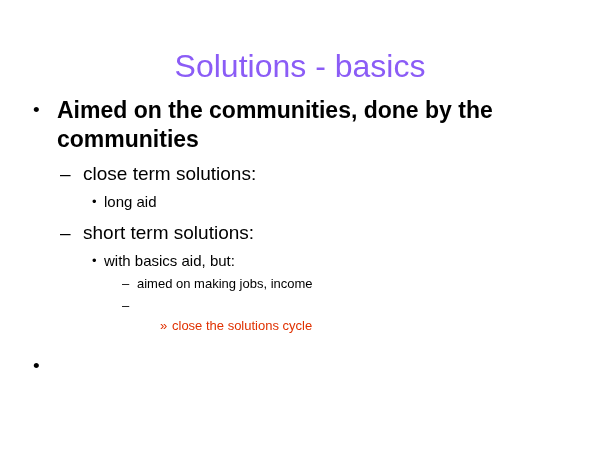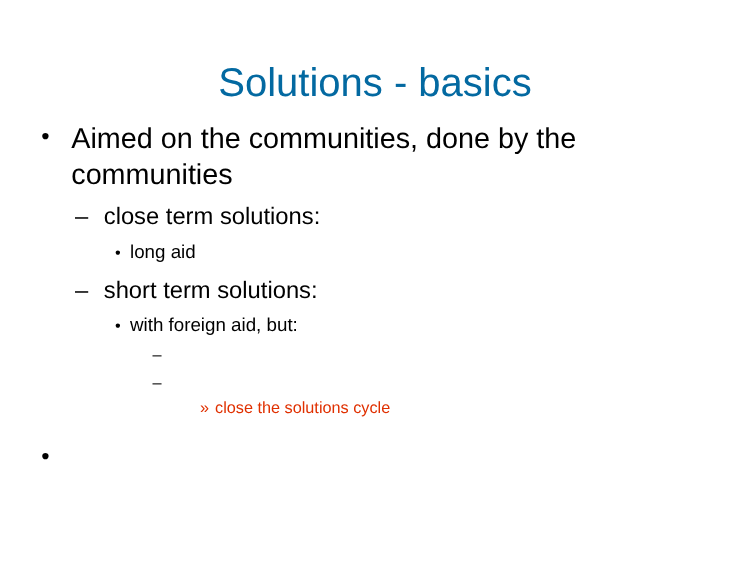--- a/index.html
+++ b/index.html
@@ -24,21 +24,21 @@
 
   
   .slide-title {
     position: absolute;
     left: 0;
     top: 26px;
     width: 600px;
     text-align: center;
     font-size: 32px;
     line-height: 38px;
-    color: #0369a1;
+    color: #8b5cf6;
     font-weight: normal;
     white-space: nowrap;
   }
 
   
   .body-block {
     position: absolute;
     left: 0;
     top: 96px;
     width: 600px;
@@ -63,21 +63,21 @@
   }
 
   
   .lvl1 {
     padding-left: 33px;
     font-size: 23px;
     line-height: 28.5px;
     margin-bottom: 2px;
   }
   .lvl1 .marker { width: 24px; font-size: 19px; line-height: 28.5px; }
-  .lvl1 .btext  { max-width: 478px; }
+  .lvl1 .btext  { max-width: 478px; font-weight: bold; }
 
   
   .lvl2 {
     padding-left: 60px;
     font-size: 19px;
     line-height: 25px;
     margin-top: 8px;
   }
   .lvl2 .marker { width: 23px; }
 
@@ -135,25 +135,26 @@
       <span class="btext">long aid</span>
     </div>
 
     <div class="bullet-row lvl2">
       <span class="marker">–</span>
       <span class="btext">short term solutions:</span>
     </div>
 
     <div class="bullet-row lvl3">
       <span class="marker">•</span>
-      <span class="btext">with foreign aid, but:</span>
+      <span class="btext">with basics aid, but:</span>
     </div>
 
     <div class="bullet-row lvl4">
       <span class="marker">–</span>
+      <span class="btext">aimed on making jobs, income</span>
     </div>
 
     <div class="bullet-row lvl4">
       <span class="marker">–</span>
     </div>
 
     <div class="bullet-row lvl5">
       <span class="marker">»</span>
       <span class="btext">close the solutions cycle</span>
     </div>

